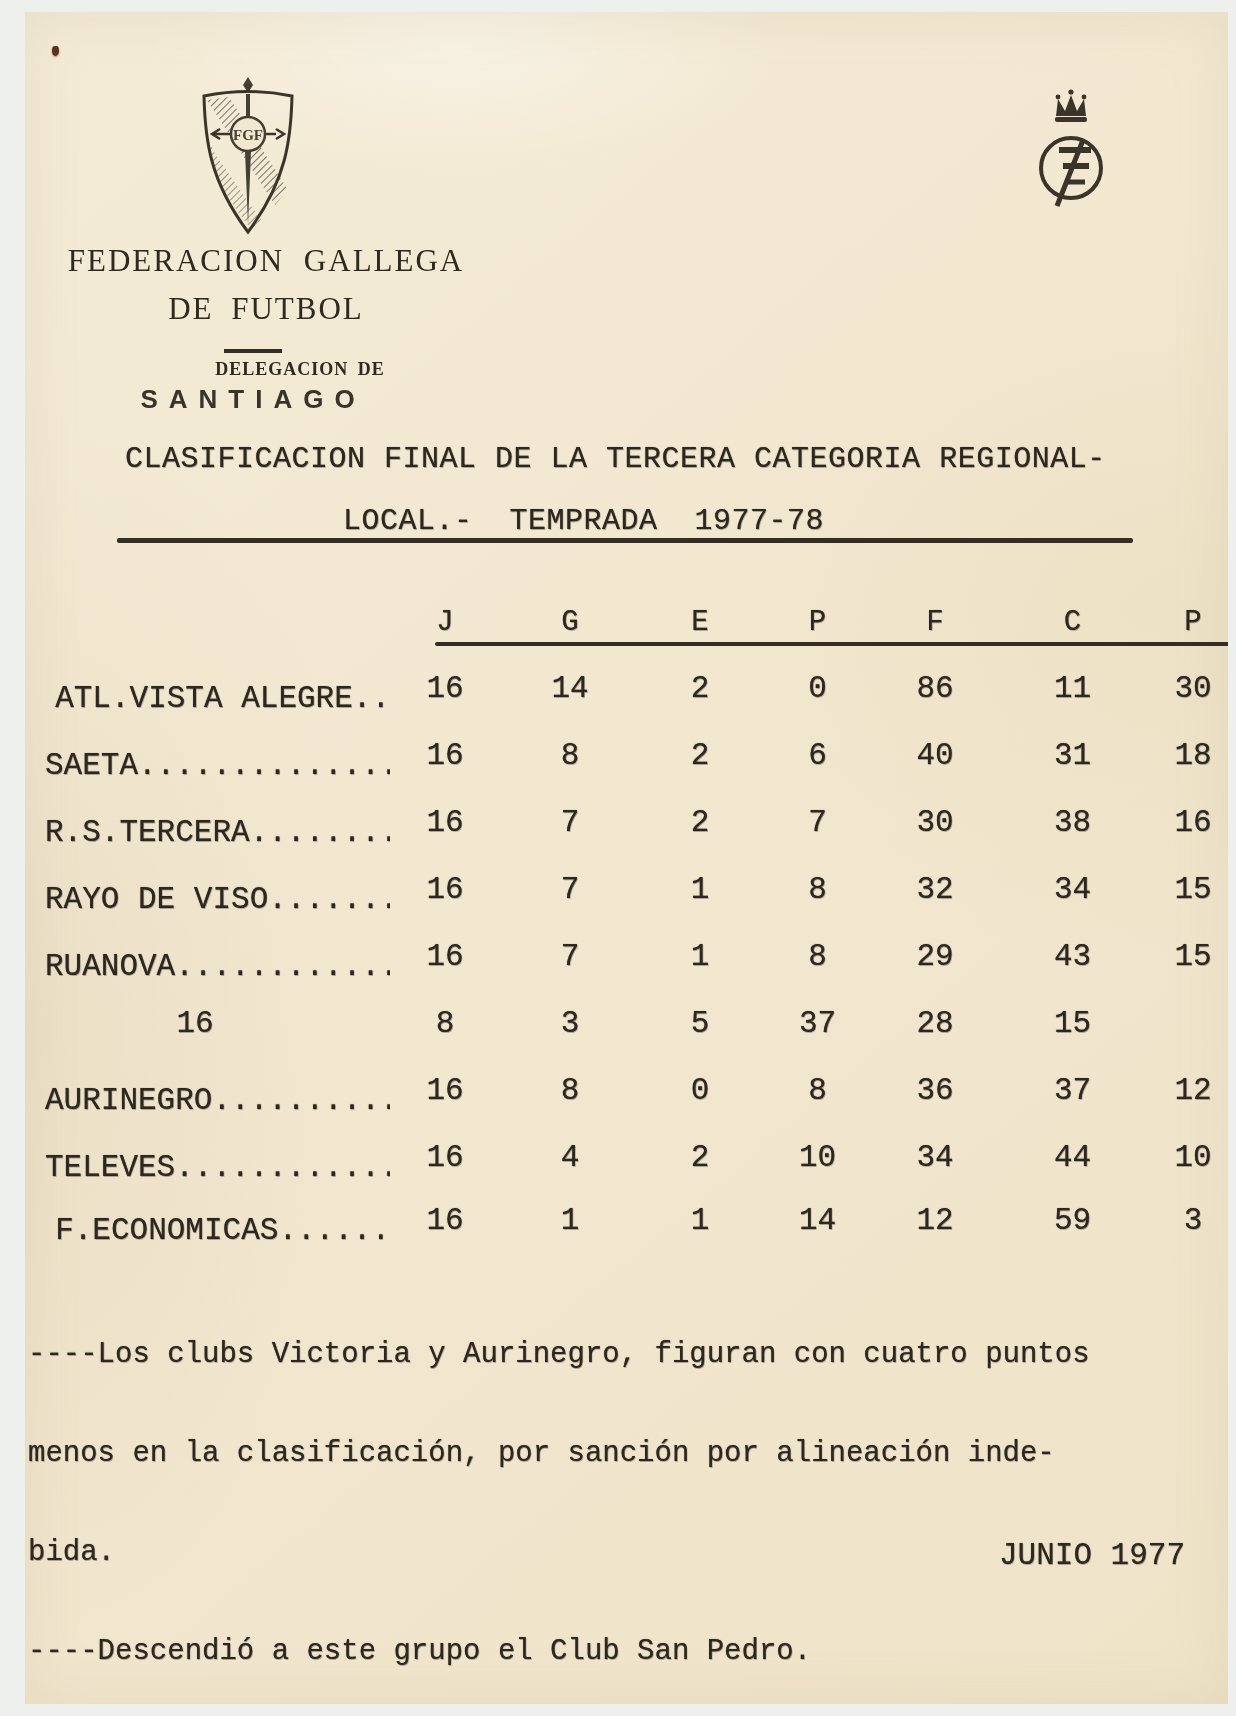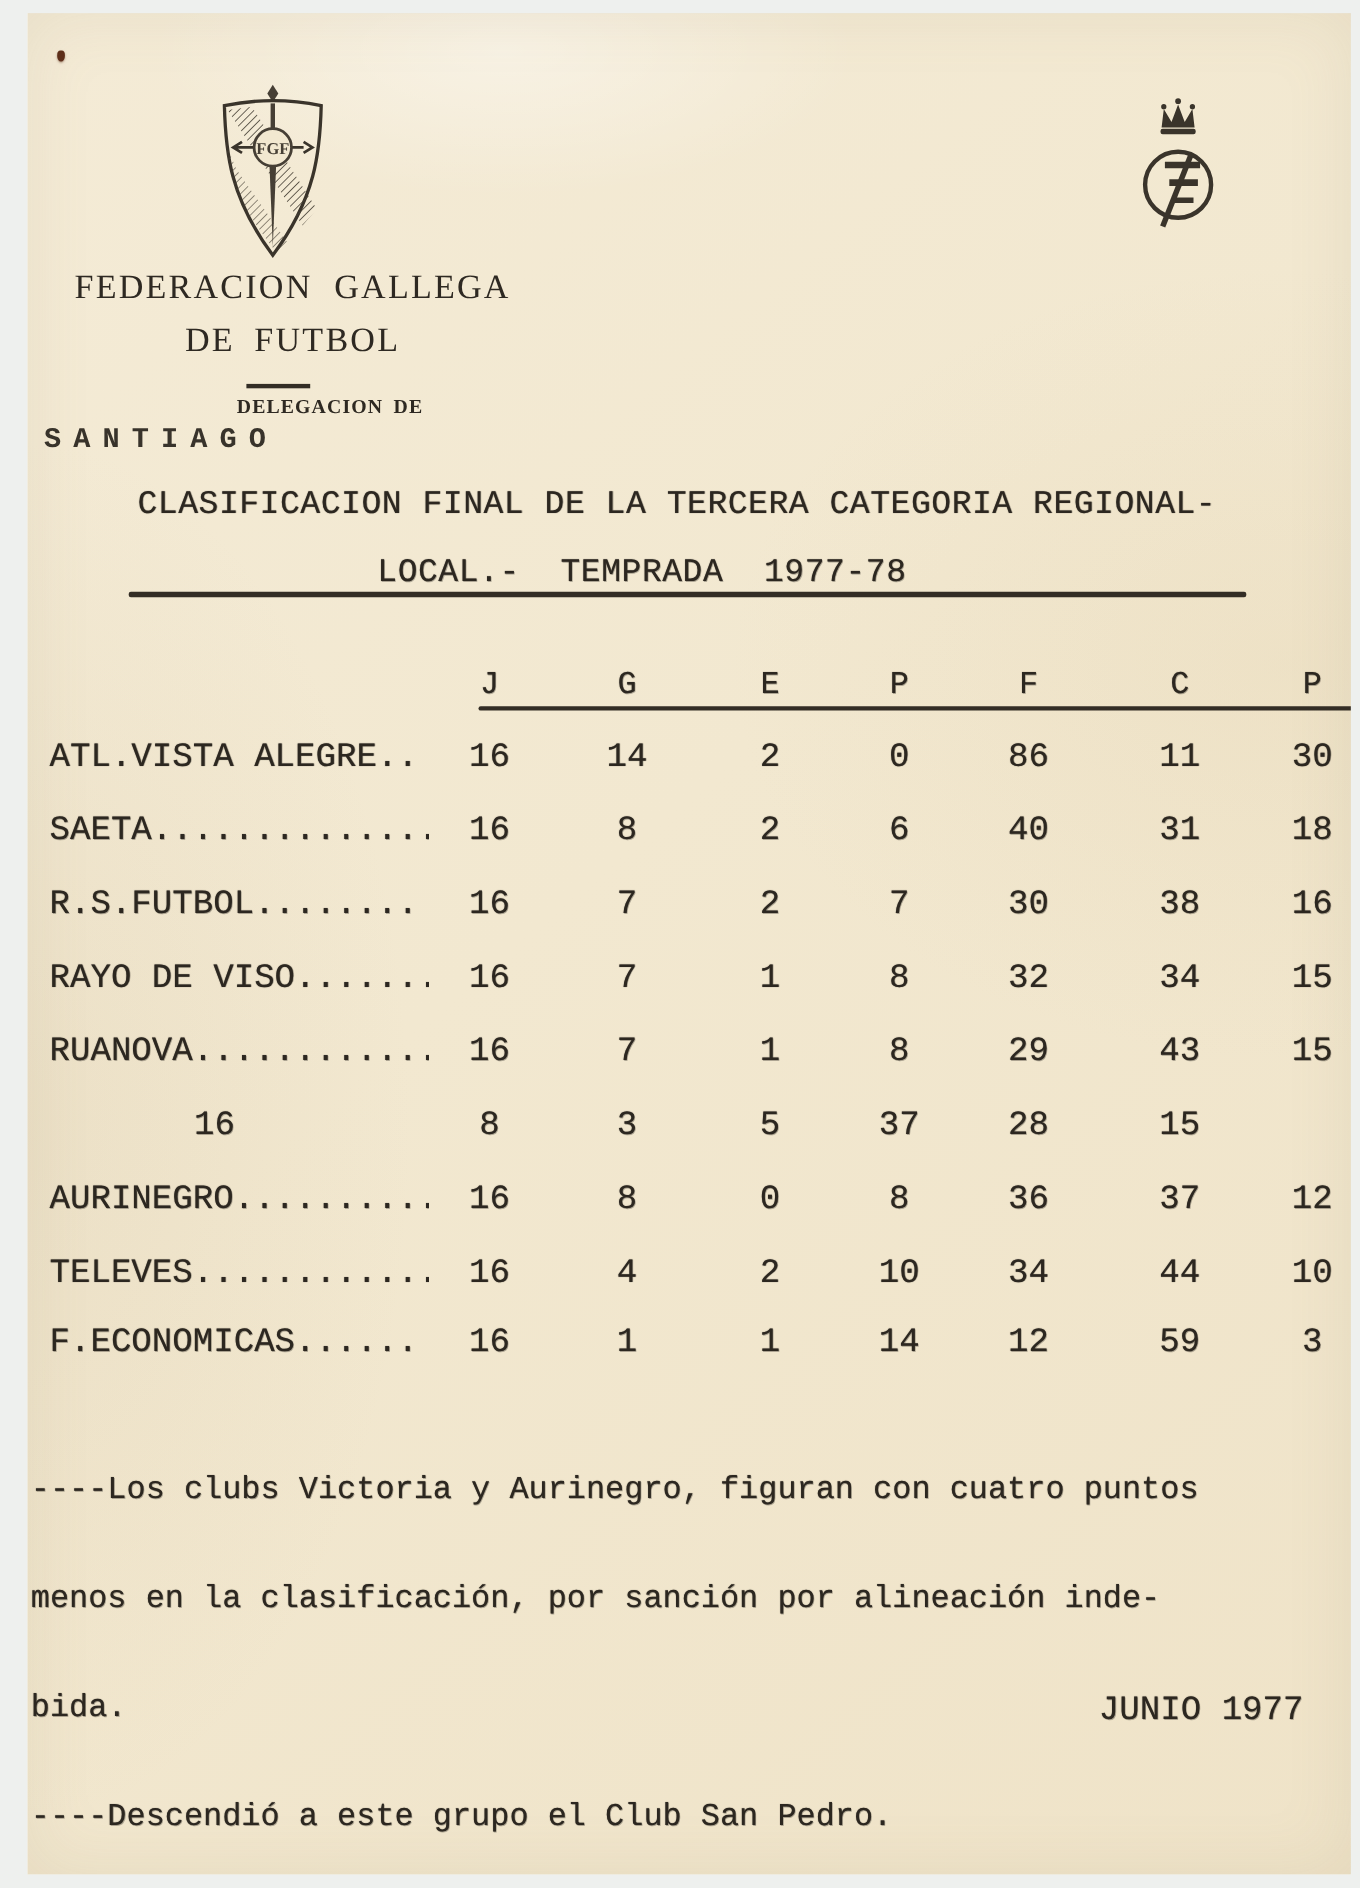--- a/index.html
+++ b/index.html
@@ -26,23 +26,23 @@
   
   .serifcaps{
     font-family:"Liberation Serif",serif;color:#2e2922;
     text-align:center;white-space:nowrap;position:absolute;padding-left:14px;
   }
   .org1{left:0;width:454px;top:231px;font-size:31px;letter-spacing:2px;word-spacing:10px;}
   .org2{left:0;width:454px;top:279px;font-size:31px;letter-spacing:2px;word-spacing:8px;}
   .lh-rule{position:absolute;left:199px;top:337px;width:58px;height:4px;background:#332d25;}
   .deleg{left:0;width:456px;top:347px;font-size:18px;font-weight:bold;letter-spacing:1px;word-spacing:4px;margin-left:33px;}
   .city{
-    position:absolute;left:0;width:456px;top:372px;text-align:left;
-    font-family:Liberation Mono, monospace;font-size:26px;font-weight:bold;
-    letter-spacing:11px;color:#38332b;white-space:nowrap;margin-left:15px;
+    position:absolute;left:0;width:456px;top:372px;text-align:center;
+    font-family:Liberation Sans, sans-serif;font-size:26px;font-weight:bold;
+    letter-spacing:11px;color:#38332b;white-space:nowrap;
   }
   .logo{position:absolute;}
   .logo-left{left:168px;top:62px;width:110px;height:168px;}
   .logo-right{left:1000px;top:72px;width:92px;height:140px;}
   
   .tw{
     font-family:"Liberation Mono",monospace;font-weight:normal;color:#2c2720;
     text-shadow:0 0 1px rgba(44,39,32,.6), .7px .7px .6px rgba(44,39,32,.3);
     white-space:pre;filter:blur(.35px);
   }
@@ -51,21 +51,21 @@
   .rule{position:absolute;background:#332d25;filter:blur(.6px);border-radius:2px;}
   .title-rule{left:92px;top:526px;width:1016px;height:5px;}
   .header-rule{left:410px;top:630px;width:796px;height:4px;}
   
   .tblrow{
     position:absolute;left:-25px;width:1236px;
     display:grid;grid-template-columns:390px 110px 140px 120px 115px 120px 155px 86px;
     font-size:31px;line-height:34px;
   }
   .tblrow .cell{text-align:center;}
-  .tblrow .cell.name{text-align:left;padding-left:45px;overflow:hidden;}
+  .tblrow .cell.name{text-align:right;padding-left:45px;overflow:hidden;margin-top:10px;}
   .colhead{top:594px;font-size:29px;}
   
   .notes{position:absolute;left:3px;top:1260px;width:1200px;font-size:29px;line-height:33px;}
   .datefoot{position:absolute;left:0;top:1526px;width:1160px;text-align:right;font-size:31px;}
   svg .ink{stroke:#3a342b;fill:none;}
 </style>
 </head>
 <body>
 
 <div class="paper">
@@ -155,21 +155,21 @@
       <div class="cell name">SAETA..............</div>
       <div class="cell">16</div>
       <div class="cell">8</div>
       <div class="cell">2</div>
       <div class="cell">6</div>
       <div class="cell">40</div>
       <div class="cell">31</div>
       <div class="cell">18</div>
     </div>
     <div class="tblrow tw" style="top:794px">
-      <div class="cell name">R.S.FUTBOL........</div>
+      <div class="cell name">R.S.TERCERA........</div>
       <div class="cell">16</div>
       <div class="cell">7</div>
       <div class="cell">2</div>
       <div class="cell">7</div>
       <div class="cell">30</div>
       <div class="cell">38</div>
       <div class="cell">16</div>
     </div>
     <div class="tblrow tw" style="top:861px">
       <div class="cell name">RAYO DE VISO.......</div>

